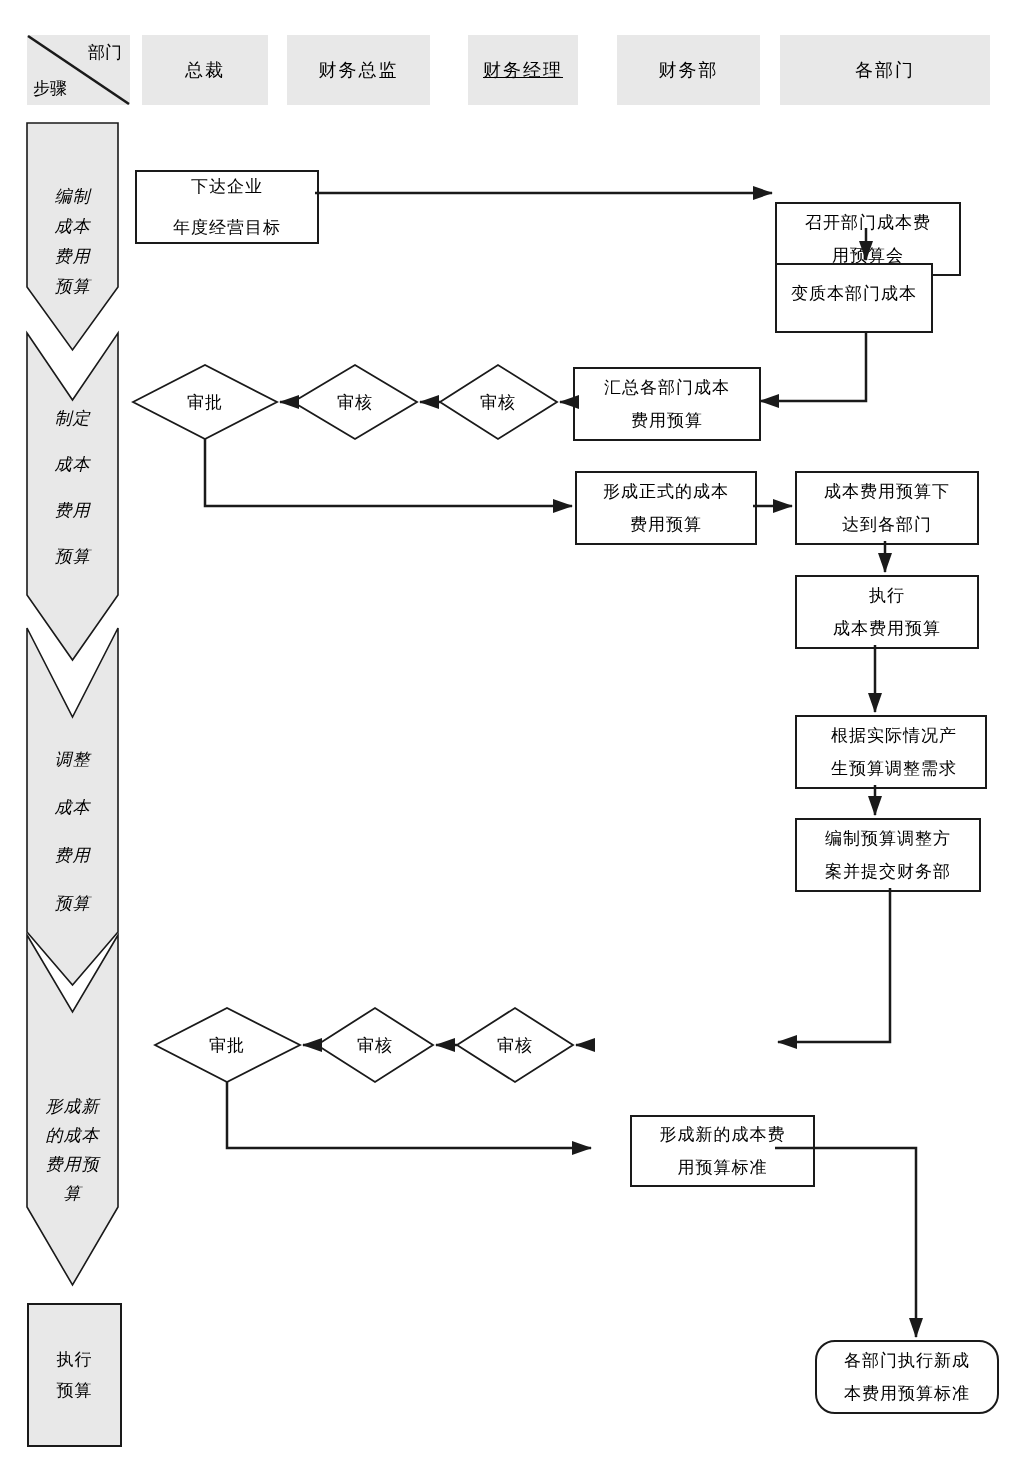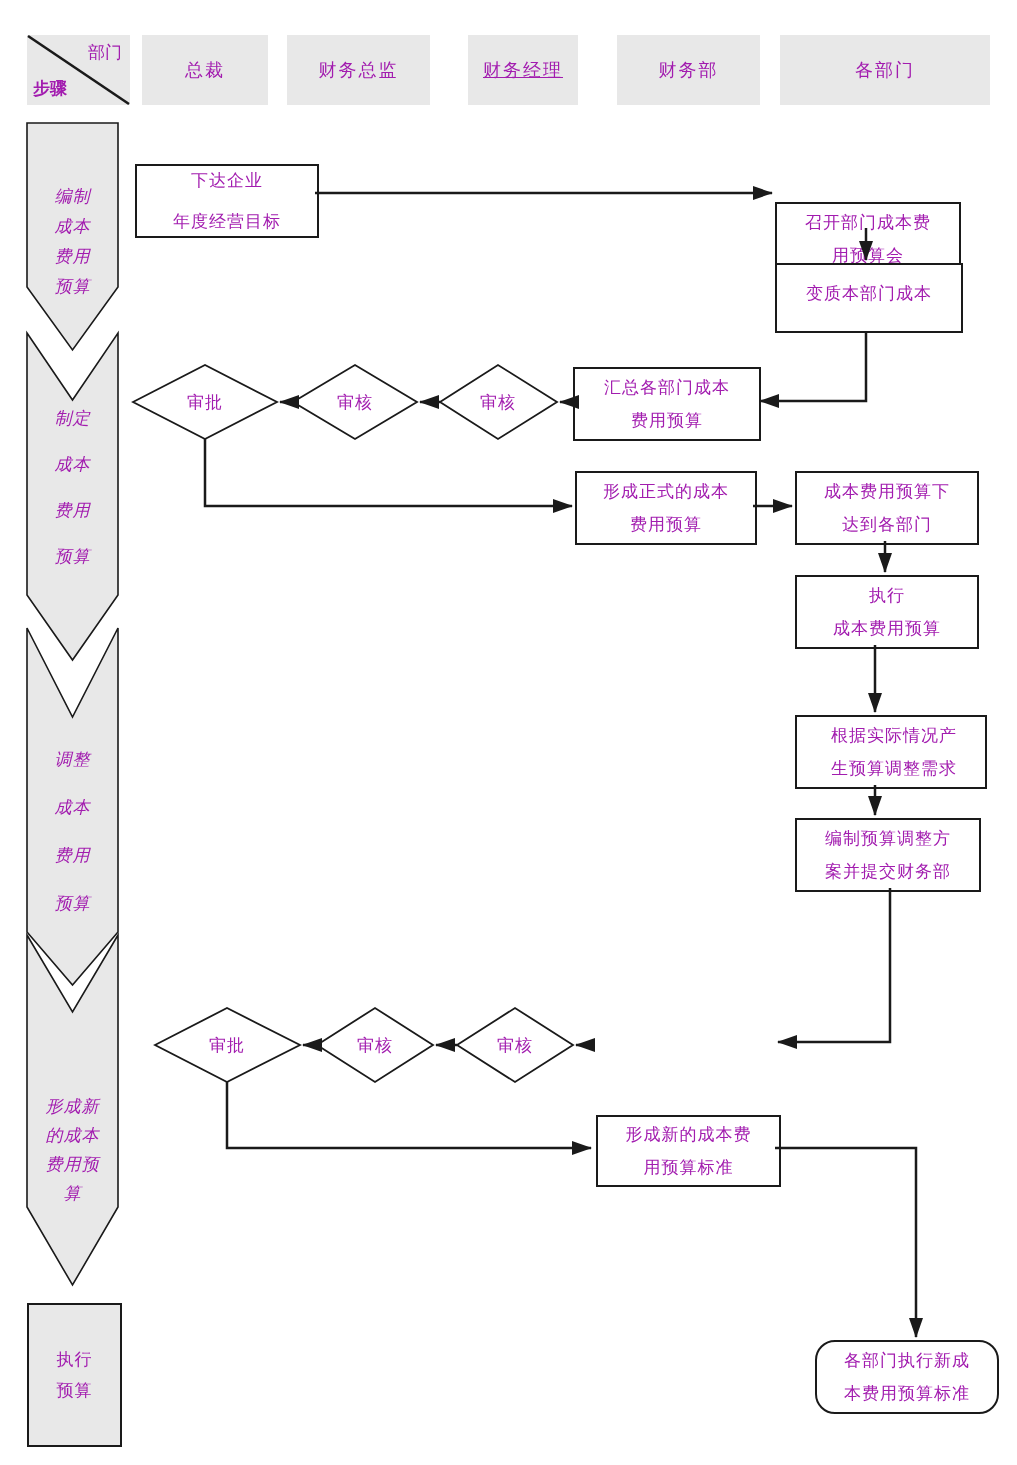--- a/index.html
+++ b/index.html
@@ -1,29 +1,29 @@
 <!DOCTYPE html>
 <html><head>
 <meta charset="utf-8">
 <style>
   html,body{margin:0;padding:0;background:#ffffff;}
   #stage{
     position:relative;width:1017px;height:1465px;background:#ffffff;
-    font-family:"Liberation Serif","DejaVu Serif",serif;color:#a21caf;
+    font-family:"Liberation Serif","DejaVu Serif",serif;color:#000000;
     overflow:hidden;
   }
   .hdr{
     position:absolute;top:35px;height:70px;background:#e8e8e8;
     display:flex;align-items:center;justify-content:center;
     font-size:18px;letter-spacing:2px;
   }
   .corner{position:absolute;top:35px;left:27px;width:103px;height:70px;background:#e8e8e8;}
   .corner svg{position:absolute;left:0;top:0;}
   .corner .top-lab{position:absolute;right:8px;top:6px;font-size:17px;}
-  .corner .bot-lab{position:absolute;left:6px;bottom:5px;font-size:17px;font-weight:bold;}
+  .corner .bot-lab{position:absolute;left:6px;bottom:5px;font-size:17px;}
   .box{
     position:absolute;background:#ffffff;border:2px solid #1a1a1a;
     display:flex;flex-direction:column;align-items:center;justify-content:center;
     font-size:17px;text-align:center;line-height:33px;letter-spacing:1px;
   }
   .box.gray{background:#e8e8e8;}
   .box.topalign{justify-content:flex-start;padding-top:12px;box-sizing:border-box;}
   svg.layer{position:absolute;left:0;top:0;pointer-events:none;}
   .chev-text{
     position:absolute;left:27px;width:91px;text-align:center;font-size:17px;letter-spacing:1px;
@@ -45,29 +45,29 @@
     </svg>
     <span class="top-lab">部门</span>
     <span class="bot-lab">步骤</span>
   </div>
   <div class="hdr" style="left:287px;width:143px;">财务总监</div>
   <div class="hdr" style="left:142px;width:126px;">总裁</div>
   <div class="hdr" style="left:468px;width:110px;text-decoration:underline;">财务经理</div>
   <div class="hdr" style="left:617px;width:143px;">财务部</div>
   <div class="hdr" style="left:780px;width:210px;">各部门</div>
 
-  <div class="box" style="left:135px;top:164px;width:180px;height:70px;gap:8px;">
+  <div class="box" style="left:135px;top:170px;width:180px;height:70px;gap:8px;">
     <span>下达企业</span>
     <span>年度经营目标</span>
   </div>
   <div class="box" style="left:775px;top:158px;width:182px;height:70px;margin-top:44px;">
     <span>召开部门成本费</span>
     <span>用预算会</span>
   </div>
-  <div class="box topalign" style="left:775px;top:263px;width:188px;height:70px;">
+  <div class="box topalign" style="left:775px;top:263px;width:158px;height:70px;">
     <span>变质本部门成本</span>
   </div>
   <div class="box" style="left:573px;top:367px;width:184px;height:70px;">
     <span>汇总各部门成本</span>
     <span>费用预算</span>
   </div>
   <div class="box" style="left:575px;top:471px;width:178px;height:70px;">
     <span>形成正式的成本</span>
     <span>费用预算</span>
   </div>
@@ -80,21 +80,21 @@
     <span>成本费用预算</span>
   </div>
   <div class="box" style="left:795px;top:715px;width:182px;height:70px;padding-left:6px;">
     <span>根据实际情况产</span>
     <span>生预算调整需求</span>
   </div>
   <div class="box" style="left:795px;top:818px;width:182px;height:70px;">
     <span>编制预算调整方</span>
     <span>案并提交财务部</span>
   </div>
-  <div class="box" style="left:596px;top:1115px;width:181px;height:68px;">
+  <div class="box" style="left:630px;top:1115px;width:181px;height:68px;">
     <span>形成新的成本费</span>
     <span>用预算标准</span>
   </div>
   <div class="box" style="left:815px;top:1340px;width:180px;height:70px;border-radius:20px;">
     <span>各部门执行新成</span>
     <span>本费用预算标准</span>
   </div>
 
   <div class="box gray" style="left:27px;top:1303px;width:91px;height:140px;line-height:31px;">
     <span>执行</span>

